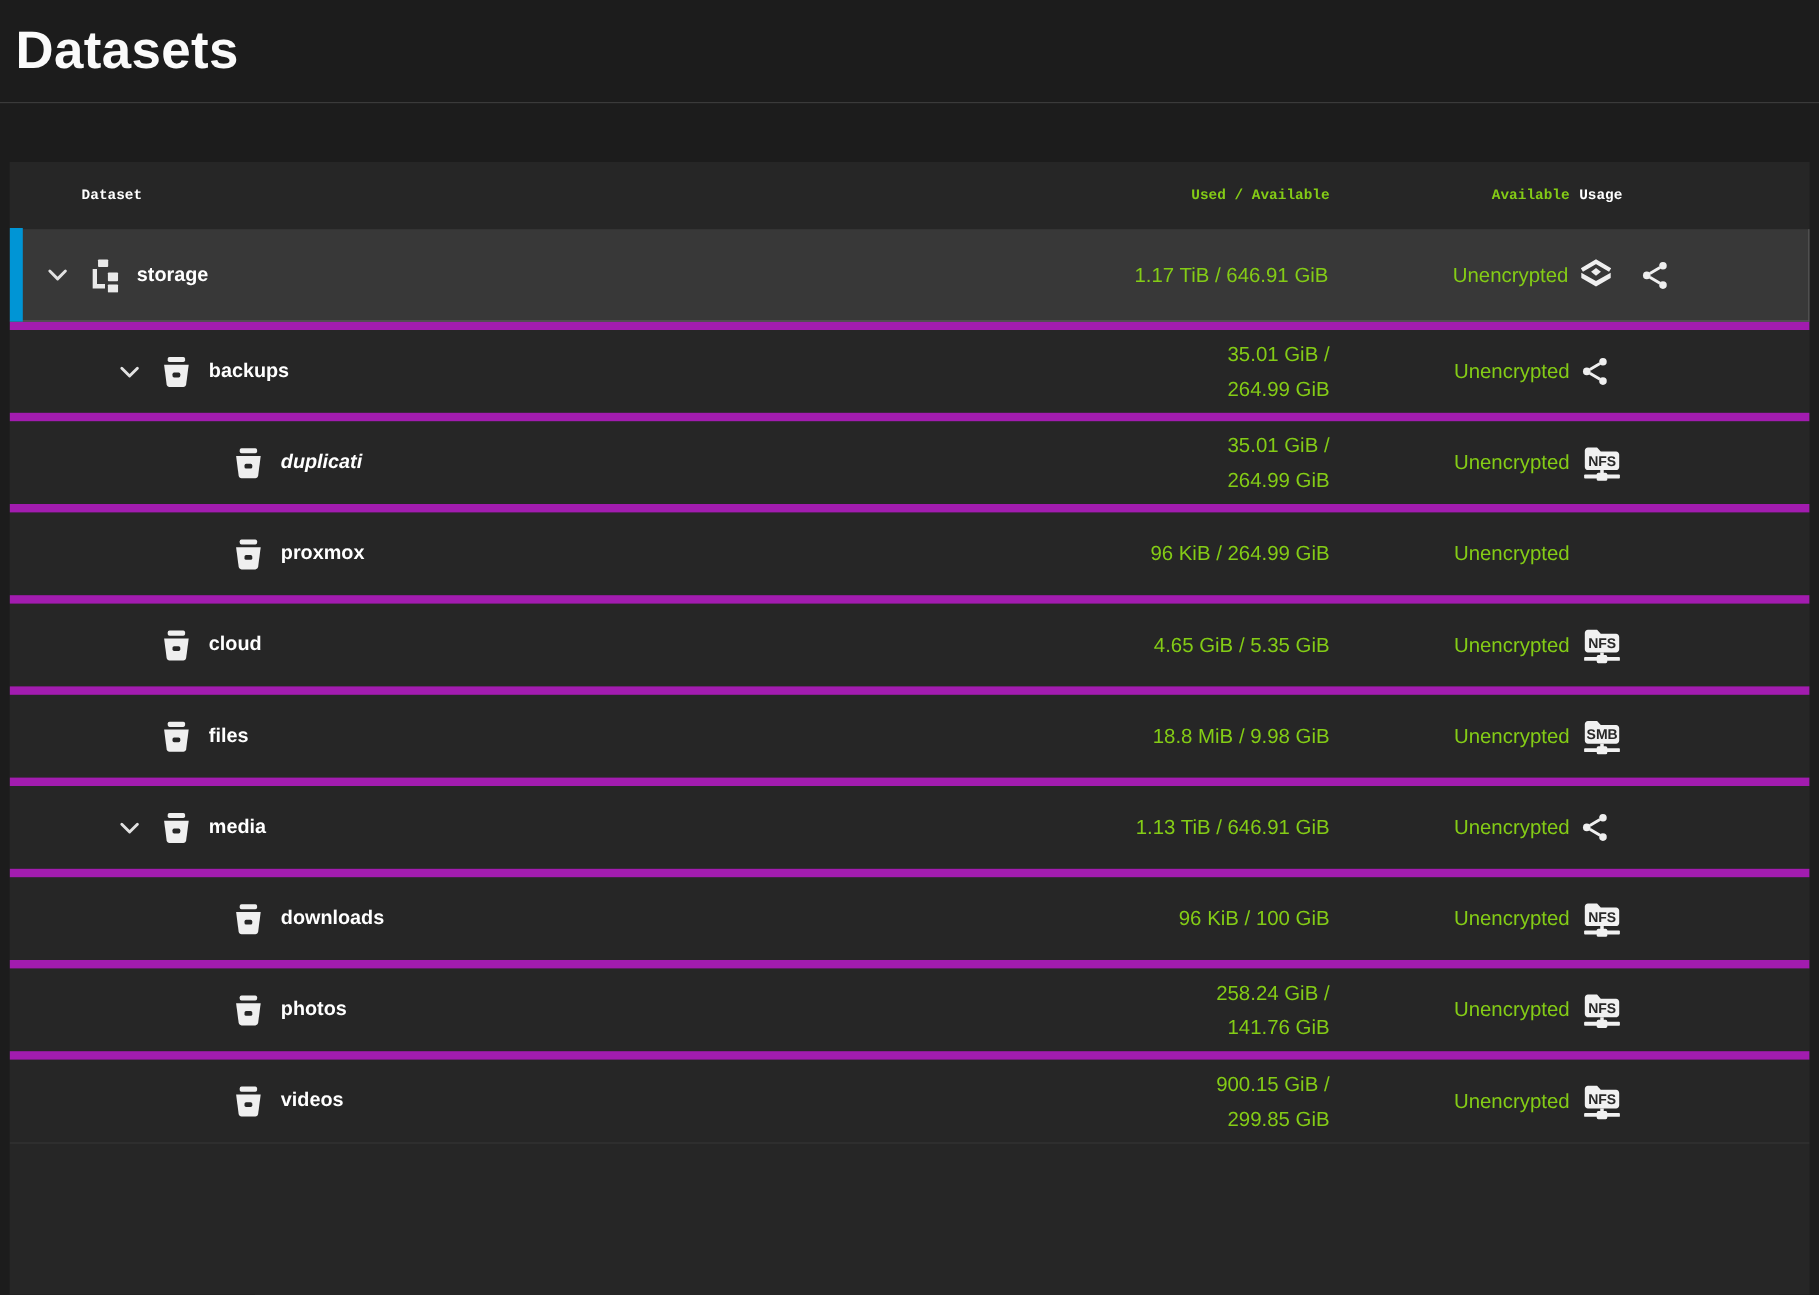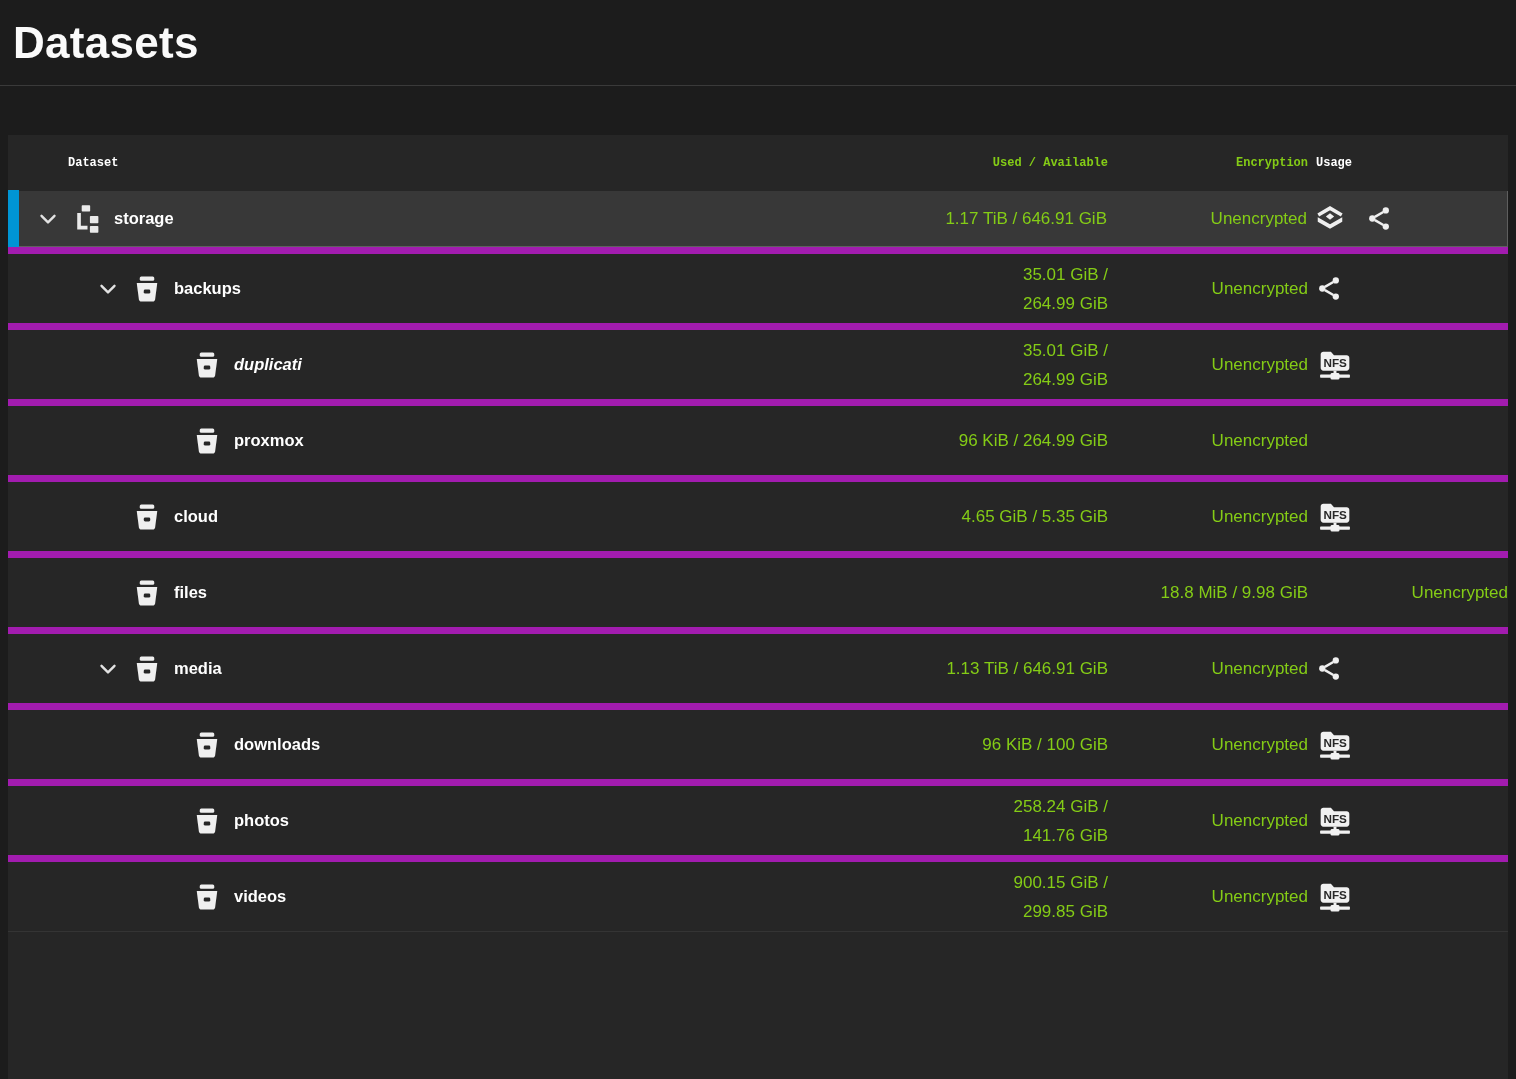--- a/index.html
+++ b/index.html
@@ -51,21 +51,21 @@
   .cell-usage{width:200px;flex:none;padding-left:8px;box-sizing:border-box;
     display:flex;align-items:center;gap:21px;}
   .row{
     display:flex;align-items:center;
     height:76px;box-sizing:border-box;
     border-top:7px solid #a21caf;
     font-size:17px;
   }
   #rows .row:first-child{border-top:none;}
   .row.selected{
-    height:56px;
+    height:77px;
     background:#383838;
     border:1px solid #5f5f5f;border-left:none;
     position:relative;
   }
   .row.selected::before{
     content:'';position:absolute;left:0;top:-1px;bottom:-1px;width:11px;
     background:var(--accent,#0095d5);
   }
   .cell-dataset{flex:1;position:relative;height:100%;display:flex;align-items:center;}
   .chevron{
@@ -87,21 +87,21 @@
 
 <div class="page-header">
   <h1>Datasets</h1>
 </div>
 
 <div class="card">
 
   <div class="table-header">
     <div class="th-name">Dataset</div>
     <div class="cell-used" style="font-weight:bold;">Used / Available</div>
-    <div class="cell-enc" style="font-weight:bold;">Encryption</div>
+    <div class="cell-enc" style="font-weight:bold;">Available</div>
     <div class="cell-usage" style="font-weight:bold;">Usage</div>
   </div>
 
   <div id="rows">
       <div class="row selected">
     <div class="cell-dataset">
       <span class="chevron" style="left: 27px;">
             <svg width="24" height="24" viewBox="0 0 24 24">
               <path d="M5.5 8.8 L12 15.4 L18.5 8.8" fill="none" stroke="#e2e2e2" stroke-width="2.4" stroke-linecap="round" stroke-linejoin="round"></path>
             </svg>
@@ -244,20 +244,31 @@
             <svg width="30" height="30" viewBox="0 0 24 24">
               <rect x="6.2" y="2" width="11.6" height="3.4" rx="1.2" fill="#efefef"></rect>
               <path d="M3.8 7.2 H20.2 L18.5 20.3 C18.3 21.3 17.6 22 16.6 22 H7.4 C6.4 22 5.7 21.3 5.5 20.3 Z" fill="#efefef"></path>
               <rect x="9.4" y="12.4" width="5.2" height="3.2" rx="1.1" fill="#262626"></rect>
             </svg>
           </span>
       <span class="ds-name" style="margin-left: 166px;">files</span>
     </div>
     <div class="cell-used">18.8 MiB / 9.98 GiB</div>
     <div class="cell-enc">Unencrypted</div>
+    <div class="cell-usage">
+          <span class="usage-icon">
+            <svg width="38" height="40" viewBox="0 0 26 27">
+              <path d="M3.2 6.3 C3.2 5.3 4 4.5 5 4.5 H10.2 L12.3 6.8 H21 C22 6.8 22.8 7.6 22.8 8.6 V15.6 C22.8 16.6 22 17.4 21 17.4 H5 C4 17.4 3.2 16.6 3.2 15.6 Z" fill="#f1f1f1"></path>
+              <text x="13.1" y="14.9" text-anchor="middle" font-size="8" font-weight="bold" fill="#282828" font-family="Liberation Sans, sans-serif">SMB</text>
+              <rect x="12" y="17.4" width="2" height="2.8" fill="#f1f1f1"></rect>
+              <rect x="2.8" y="20" width="20.4" height="2.2" rx="0.5" fill="#f1f1f1"></rect>
+              <rect x="10" y="18.9" width="6" height="4.6" rx="0.9" fill="#f1f1f1"></rect>
+            </svg>
+          </span>
+        </div>
   </div>
       <div class="row">
     <div class="cell-dataset">
       <span class="chevron" style="left: 87px;">
             <svg width="24" height="24" viewBox="0 0 24 24">
               <path d="M5.5 8.8 L12 15.4 L18.5 8.8" fill="none" stroke="#e2e2e2" stroke-width="2.4" stroke-linecap="round" stroke-linejoin="round"></path>
             </svg>
           </span>
       <span class="ds-icon" style="left: 124px;">
             <svg width="30" height="30" viewBox="0 0 24 24">

